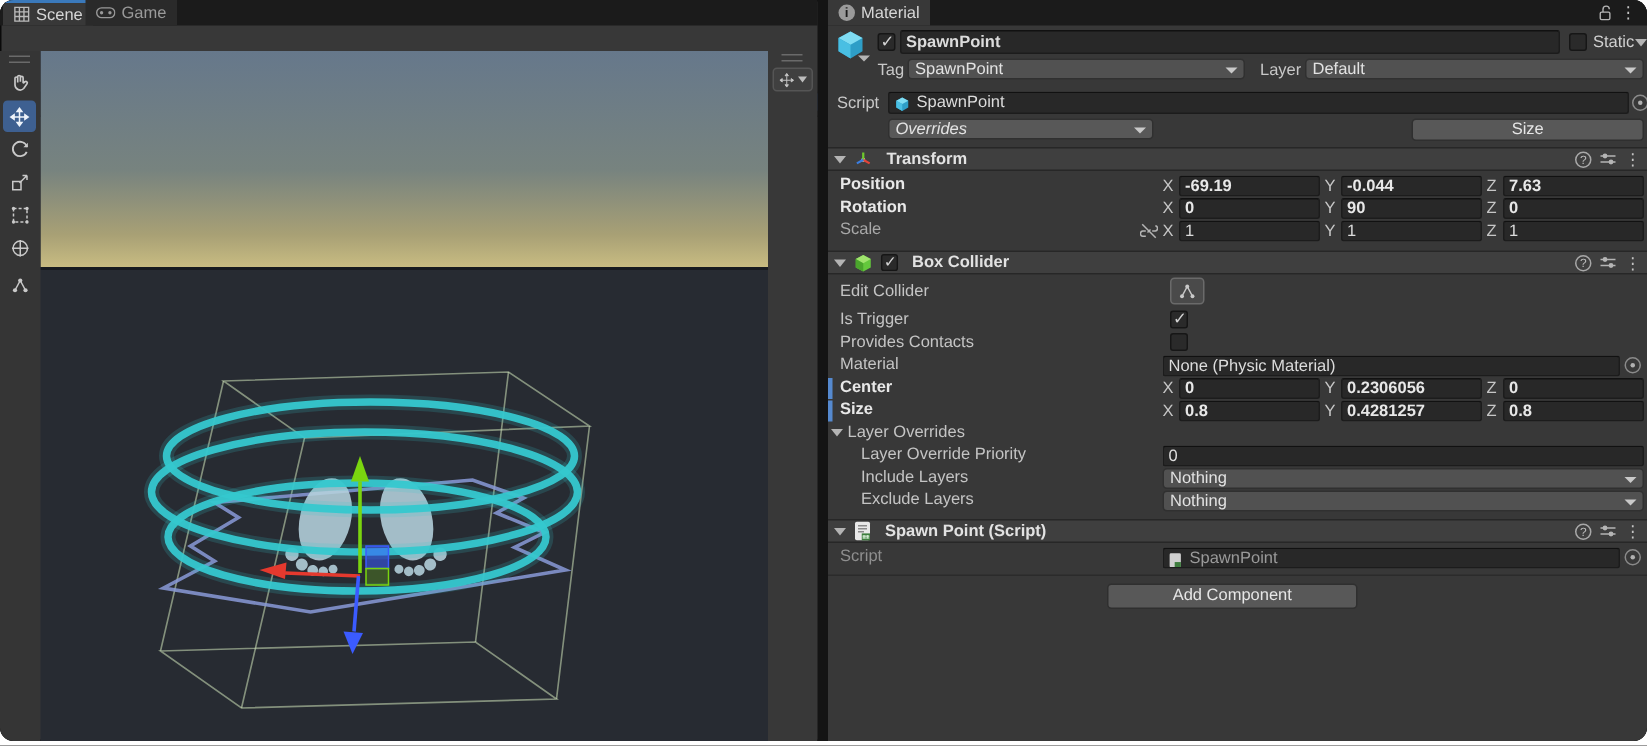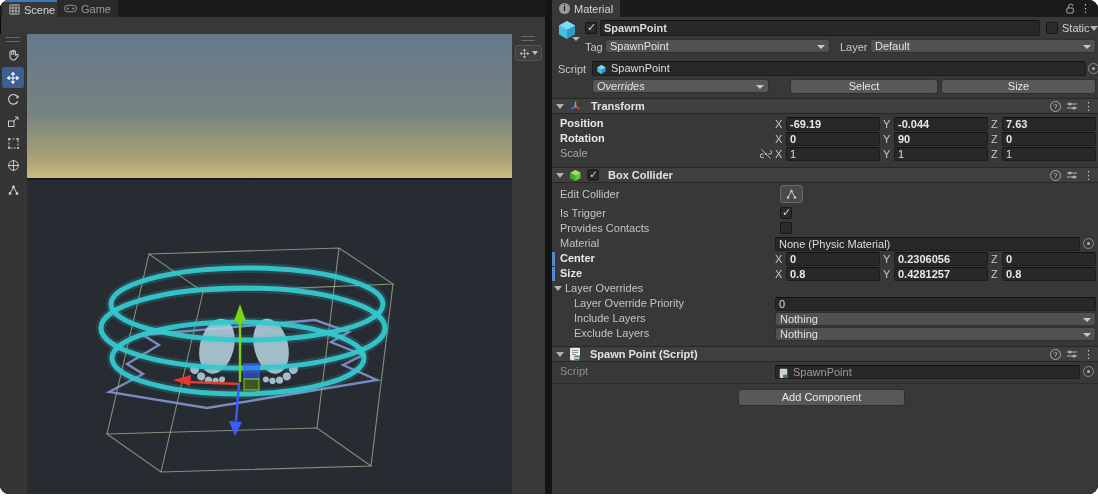--- a/index.html
+++ b/index.html
@@ -338,21 +338,20 @@
     <div class="fieldbox" style="position:absolute;left:40px;top:61px;width:494px;height:15px;line-height:13px;padding-left:18px;">
       <svg style="position:absolute;left:3px;top:2px;" width="11" height="11" viewBox="0 0 22 22">
           <path d="M11 2l8 4.4v8.8L11 20l-8-4.8V6.4z" fill="#2e9ec7"></path>
           <path d="M11 2l8 4.4-8 4.4-8-4.4z" fill="#7fdcf2"></path>
           <path d="M11 10.8v9.2l-8-4.8V6.4z" fill="#49bfe3"></path>
         </svg>
       <span>SpawnPoint</span>
     </div>
     <span class="picker" style="position:absolute;left:536px;top:63px;"></span>
     <div class="ddown" style="position:absolute;left:40px;top:79px;width:177px;background:#585858;font-style:italic;">Overrides</div>
-    <div class="btn" style="position:absolute;left:238px;top:79px;width:148px;">Select</div>
     <div class="btn" style="position:absolute;left:389px;top:79px;width:155px;">Size</div>
 
     <div class="hdr" style="top:98px;">
       <span class="fold"></span>
       <svg width="13" height="13" viewBox="0 0 14 14">
           <circle cx="7" cy="7" r="1.4" fill="#ddd"></circle>
           <path d="M7 7V1.8" stroke="#6fcb2c" stroke-width="1.6"></path>
           <path d="M7 7l4.6 2.6" stroke="#e5443a" stroke-width="1.6"></path>
           <path d="M7 7l-4.6 2.6" stroke="#3a7de0" stroke-width="1.6"></path>
         </svg>

